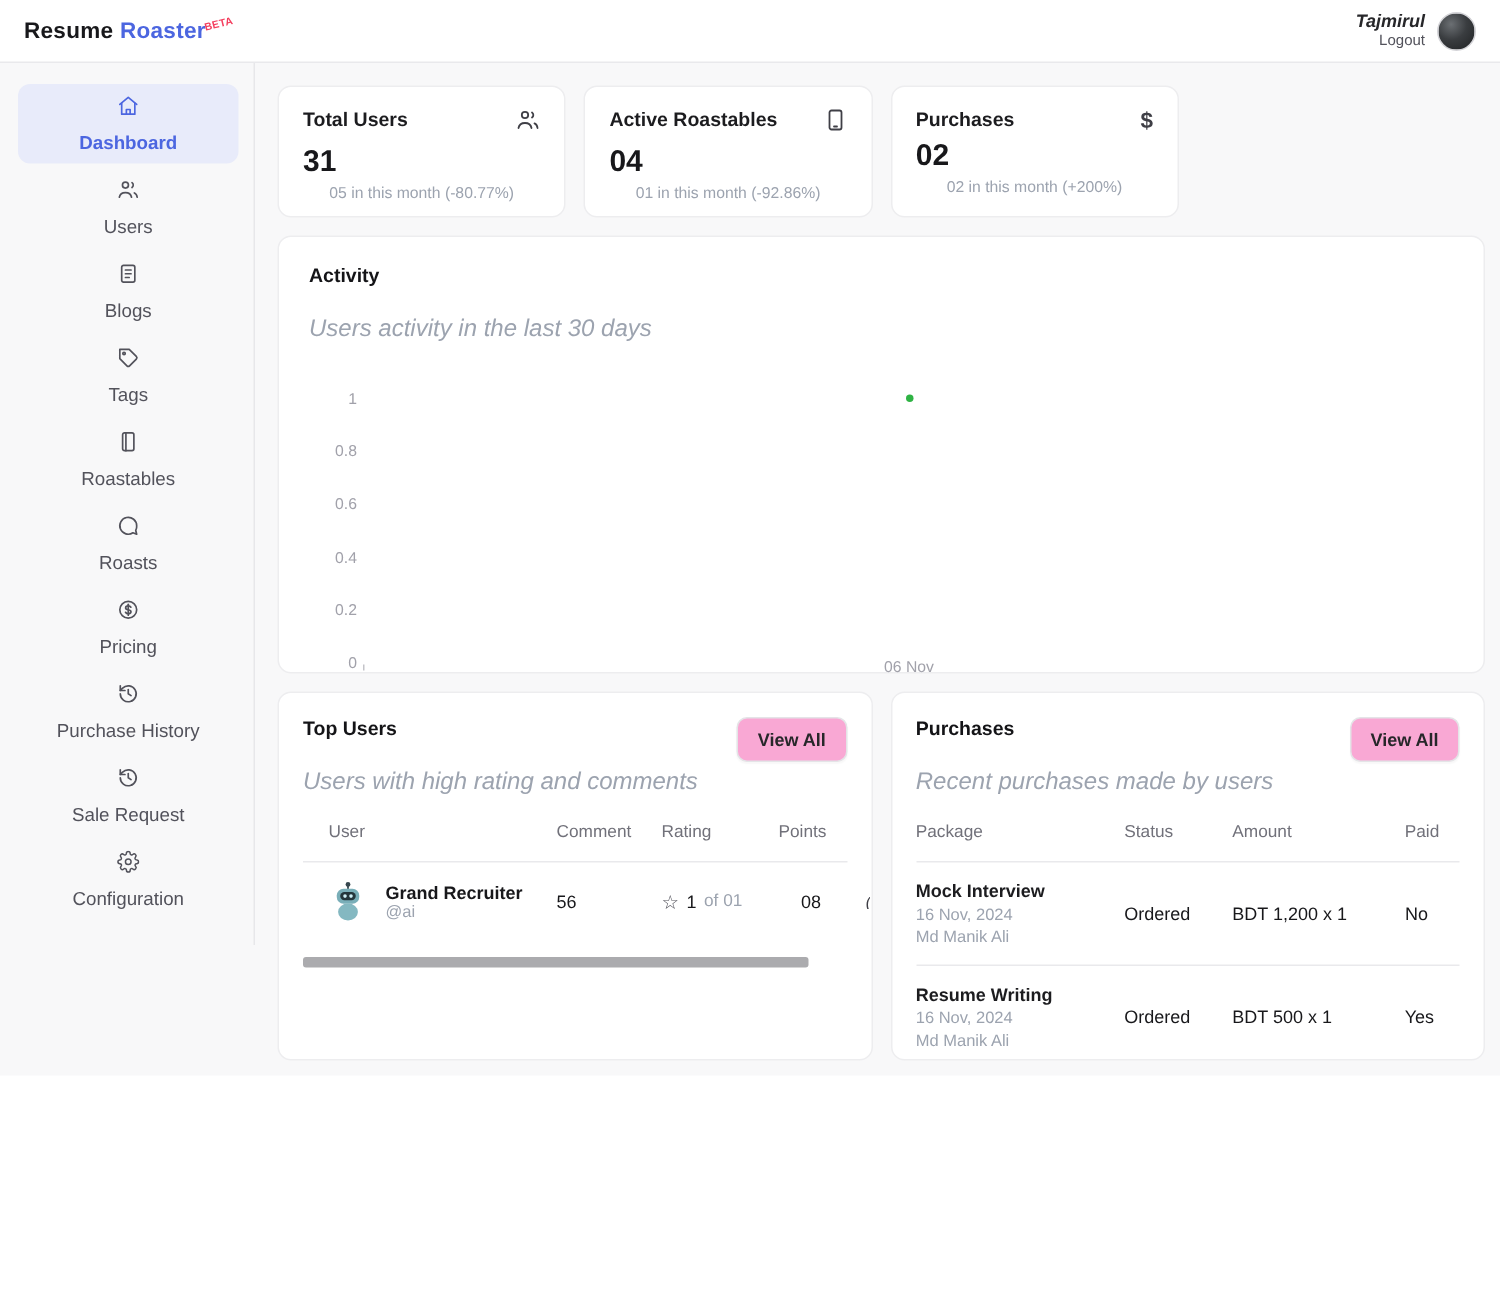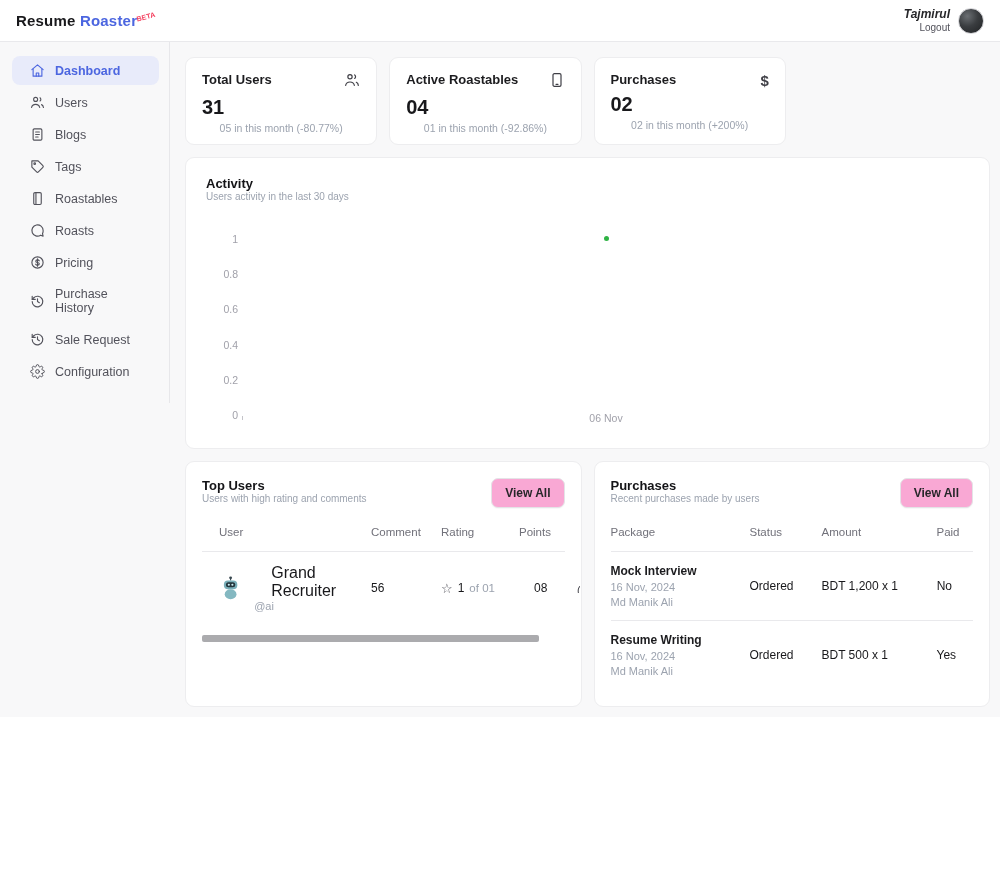--- a/index.html
+++ b/index.html
@@ -21,59 +21,59 @@
   .usertext{text-align:right; line-height:1.25;}
   .username{font-size:12px; font-weight:700; color:#27272a;font-style:italic;}
   .logout{font-size:10px; color:#52525b; cursor:pointer;}
   .avatar{width:26px; height:26px; border-radius:50%;
     background:radial-gradient(circle at 35% 30%, #6b6f73 0%, #3a3d40 45%, #1f2123 100%);
     border:1px solid #d4d4d8;}
   
   .band{display:flex; background:var(--band-bg); height:675px; align-items:flex-start;}
   .sidebar{width:170px; flex:0 0 170px; padding:14px 10px 14px 12px;
     border-right:1px solid #e7e7ea; min-height:360px;}
-  .side-item{display:flex; align-items:center; gap:10px; padding:7px 18px;
-    border-radius:8px; font-size:12.5px; color:#52525b; margin-bottom:3px; cursor:pointer;}
+  .side-item{display:flex; align-items:center; gap:10px; padding:7px 4px;
+    border-radius:8px; font-size:12.5px; color:#52525b; margin-bottom:3px; cursor:pointer;flex-direction:column;}
   .side-item svg{flex:0 0 auto;}
   .side-item.active{background:var(--accent-bg); color:var(--accent); font-weight:600;}
   
   .main{flex:1; padding:15px 10px 15px 15px;}
   .card{background:var(--card-bg); border:1px solid #ededef; border-radius:9px;}
   .stats{display:grid; grid-template-columns:repeat(4,1fr); gap:12px;}
   .stat-card{padding:14px 16px; height:88px;}
   .stat-top{display:flex; justify-content:space-between; align-items:flex-start;}
   .stat-label{font-size:13px; font-weight:600; color:#1c1c1f;}
   .stat-icon{color:#3f3f46;}
   .stat-value{font-size:20px; font-weight:800; margin-top:4px;}
   .stat-sub{font-size:10.5px; color:var(--muted); margin-top:3px;text-align:center;}
   
   .activity{margin-top:12px; height:292px; padding:18px 20px;}
   .card-title{font-size:13px; font-weight:700; color:#141417;}
-  .card-sub{font-size:10px; color:var(--muted); margin-top:0;}
+  .card-sub{font-size:16px; color:var(--muted); margin-top:20px;font-style:italic;}
   .chart{position:relative; margin-top:22px; height:205px;}
   .ytick{position:absolute; left:0; width:32px; text-align:right;
     font-size:10.5px; color:#a1a1aa;}
   .tickmark{position:absolute; left:36px; width:1px; height:4px; background:#c4c4c9;}
   .dot{position:absolute; width:5px; height:5px; border-radius:50%; background:var(--point);}
   .xlabel{position:absolute; font-size:10.5px; color:#a1a1aa; transform:translateX(-50%);}
   
   .bottom{display:grid; grid-template-columns:1fr 1fr; gap:12px; margin-top:12px;}
   .panel{padding:16px; height:246px; overflow:hidden;}
   .panel-head{display:flex; justify-content:space-between; align-items:flex-start;}
   .view-all{font-size:12px; font-weight:600; color:#27272a; background:#f9a8d4;
     border:1px solid #e4e4e7; border-radius:7px; padding:7px 13px; cursor:pointer;
     box-shadow:0 1px 1px rgba(0,0,0,.03);}
   .thead{display:grid; font-size:11.5px; color:var(--muted2);
     margin-top:18px; padding-bottom:13px; border-bottom:1px solid #e9e9ec;}
   .tu-grid{grid-template-columns:152px 70px 78px 58px 1fr; padding-left:17px;}
   .pu-grid{grid-template-columns:139px 72px 115px 1fr;}
   .tu-row{display:grid; grid-template-columns:152px 70px 78px 58px 1fr;
     padding:12px 0 10px 17px; align-items:center; font-size:12px;}
   .tu-user{display:flex; align-items:center; gap:12px;}
-  .tu-name{font-weight:400; font-size:16px; color:#18181b;margin-left:17px;}
+  .tu-name{font-weight:700; font-size:12px; color:#18181b;}
   .tu-handle{font-size:11px; color:var(--muted);}
   .rating{display:flex; align-items:center; gap:5px;}
   .star{color:#52525b; font-size:13px;}
   .rating-of{color:var(--muted); font-size:11.5px;}
   .clip-frag{width:3px; height:9px; overflow:hidden; font-size:11px; color:#3f3f46;
     justify-self:end; margin-right:-2px;}
   .hscroll{height:7px; background:var(--scroll); border-radius:2px;
     width:337px; margin-top:13px;}
   .pu-row{display:grid; grid-template-columns:139px 72px 115px 1fr;
     padding:12px 0; font-size:12px; align-items:center;}

